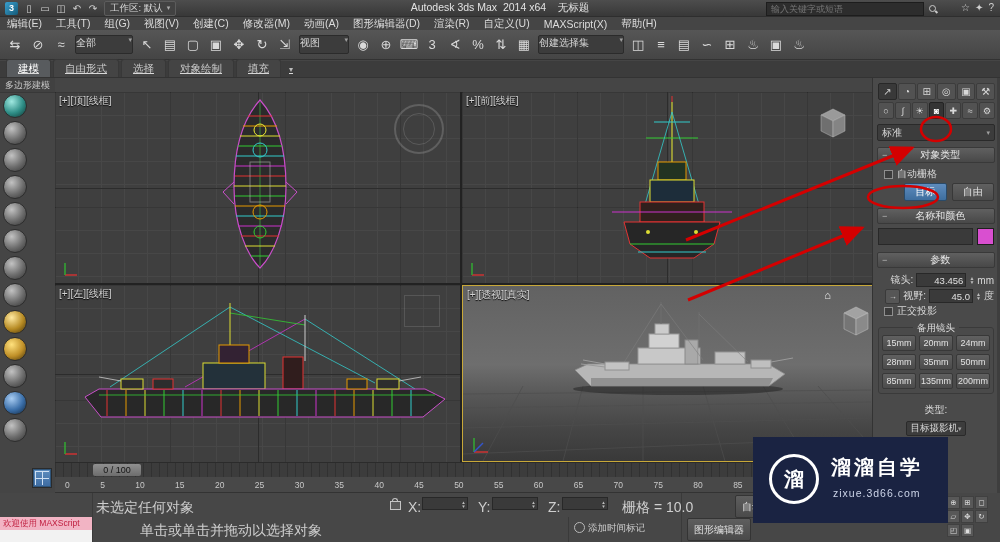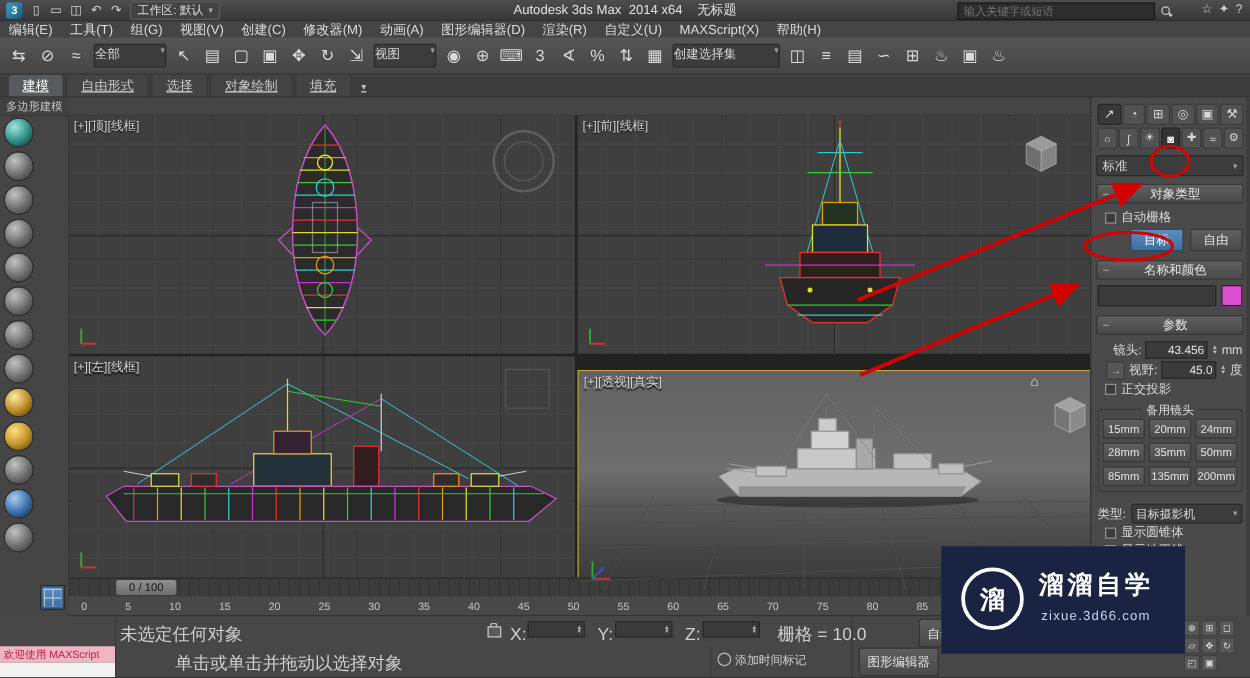--- a/index.html
+++ b/index.html
@@ -78,21 +78,21 @@
       linear-gradient(90deg,rgba(0,0,0,.22) 1px,transparent 1px),
       linear-gradient(#474747 1px,transparent 1px),
       linear-gradient(90deg,#474747 1px,transparent 1px);
     background-size:115px 115px,115px 115px,23px 23px,23px 23px;}
   .ax-v{position:absolute;left:50%;top:0;bottom:0;width:1px;background:#2c2c2c;}
   .ax-h{position:absolute;top:50%;left:0;right:0;height:1px;background:#2c2c2c;}
   #vp-tl{left:0;top:0;width:405px;height:191px;}
   #vp-tr{left:407px;top:0;width:410px;height:191px;}
   #vp-bl{left:0;top:193px;width:405px;height:177px;}
   #vp-br{left:407px;top:193px;width:430px;height:177px;border:1px solid #c8a838;box-sizing:border-box;
-    background:linear-gradient(180deg,#626262 0%,#6e6e6e 45%,#585858 62%,#454545 82%,#393939 100%);margin-top:11px;}
+    background:linear-gradient(180deg,#626262 0%,#6e6e6e 45%,#585858 62%,#454545 82%,#393939 100%);}
   .vp-label{position:absolute;left:4px;top:2px;font-size:10px;color:#d4d4d4;z-index:6;text-shadow:0 1px 1px #000;}
   .ship{position:absolute;left:0;top:0;z-index:3;}
   .tripod{position:absolute;left:6px;bottom:4px;z-index:5;}
   .vcube-ring{position:absolute;right:16px;top:12px;width:46px;height:46px;border:2px solid rgba(210,210,210,.22);
     border-radius:50%;z-index:5;}
   .vcube-ring::after{content:"";position:absolute;inset:7px;border:1px solid rgba(210,210,210,.18);border-radius:50%;}
   .vcube{position:absolute;z-index:5;}
   .ghost-square{position:absolute;right:20px;top:10px;width:34px;height:30px;border:1px solid rgba(255,255,255,.12);z-index:5;}
   .home-icon{position:absolute;right:60px;top:3px;font-size:11px;color:#e4e4e4;z-index:6;}
   .wheel-dots{position:absolute;right:8px;bottom:5px;font-size:7px;color:#c4c4c4;letter-spacing:2px;z-index:6;}
@@ -131,21 +131,21 @@
     align-items:center;justify-content:flex-end;padding:0 2px;font-size:9.5px;color:#e0e0e0;}
   .spin{display:flex;flex-direction:column;font-size:5px;line-height:4px;color:#bdbdbd;}
   .flybtn{width:13px;height:13px;background:#565656;border:1px solid #3a3a3a;border-radius:2px;
     display:flex;align-items:center;justify-content:center;font-size:8px;}
   .groupbox{position:relative;border:1px solid #3a3a3a;border-radius:3px;margin-top:9px;padding:7px 3px 4px;}
   .gb-title{position:absolute;top:-6px;left:50%;transform:translateX(-50%);background:#4a4a4a;
     padding:0 4px;font-size:9.5px;color:#dcdcdc;white-space:nowrap;}
   .lensgrid{display:grid;grid-template-columns:repeat(3,1fr);gap:3px;}
   .lensbtn{height:14px;display:flex;align-items:center;justify-content:center;font-size:9px;
     background:linear-gradient(#606060,#4b4b4b);border:1px solid #383838;border-radius:2px;color:#e2e2e2;}
-  .typerow{display:flex;align-items:center;gap:4px;margin-top:9px;}
+  .typerow{display:flex;align-items:center;gap:4px;margin-top:9px;flex-direction:column;}
   .typedd{flex:1;height:14px;background:#3c3c3c;border:1px solid #2a2a2a;border-radius:2px;
     display:flex;align-items:center;justify-content:space-between;padding:0 3px;font-size:9.5px;}
   .typedd::after{content:"▾";font-size:7px;color:#9f9f9f;}
 
   
   #timeslider{position:absolute;left:55px;top:462px;width:822px;height:15px;background:#3c3c3c;
     border-top:1px solid #2b2b2b;border-bottom:1px solid #2b2b2b;
     background-image:repeating-linear-gradient(90deg,rgba(0,0,0,.18) 0 1px,transparent 1px 8px);}
   #tshandle{position:absolute;left:38px;top:1px;width:48px;height:12px;border-radius:2px;
     background:linear-gradient(#909090,#6d6d6d);color:#141414;font-size:9px;display:flex;

